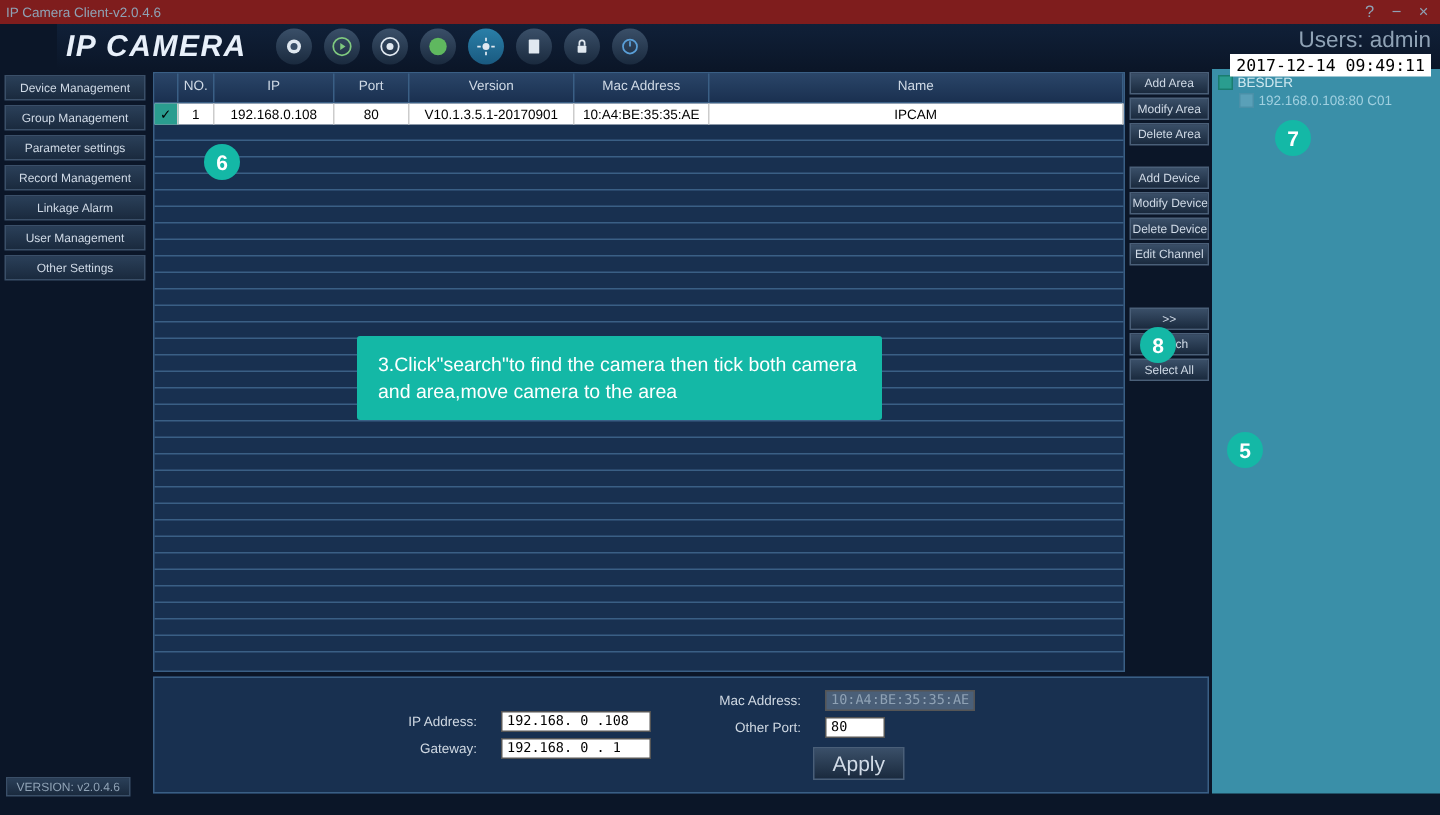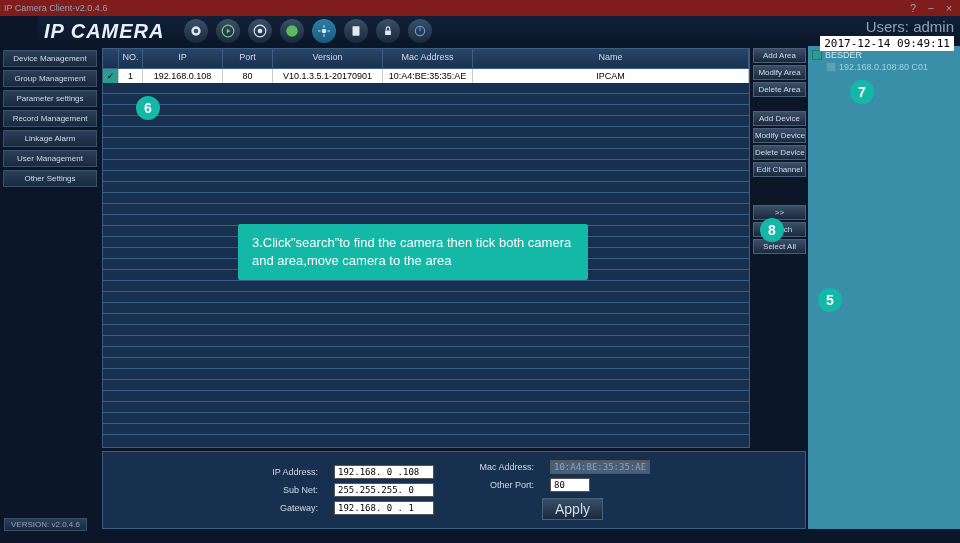--- a/index.html
+++ b/index.html
@@ -229,24 +229,20 @@
       </div>
     </div>
 
     <div class="bottom-panel">
       <div class="field-col">
         <div class="field-row">
             <span class="field-label">IP Address:</span>
             <input class="field-input" value="192.168. 0 .108" style="">
           </div>
         <div class="field-row">
-            <span class="field-label">Sub Net:</span>
-            <input class="field-input" value="255.255.255. 0" style="">
-          </div>
-        <div class="field-row">
             <span class="field-label">Gateway:</span>
             <input class="field-input" value="192.168. 0 . 1" style="">
           </div>
       </div>
       <div class="field-col">
         <div class="field-row">
             <span class="field-label">Mac Address:</span>
             <input class="field-input disabled" disabled="" value="10:A4:BE:35:35:AE" style="">
           </div>
         <div class="field-row">

